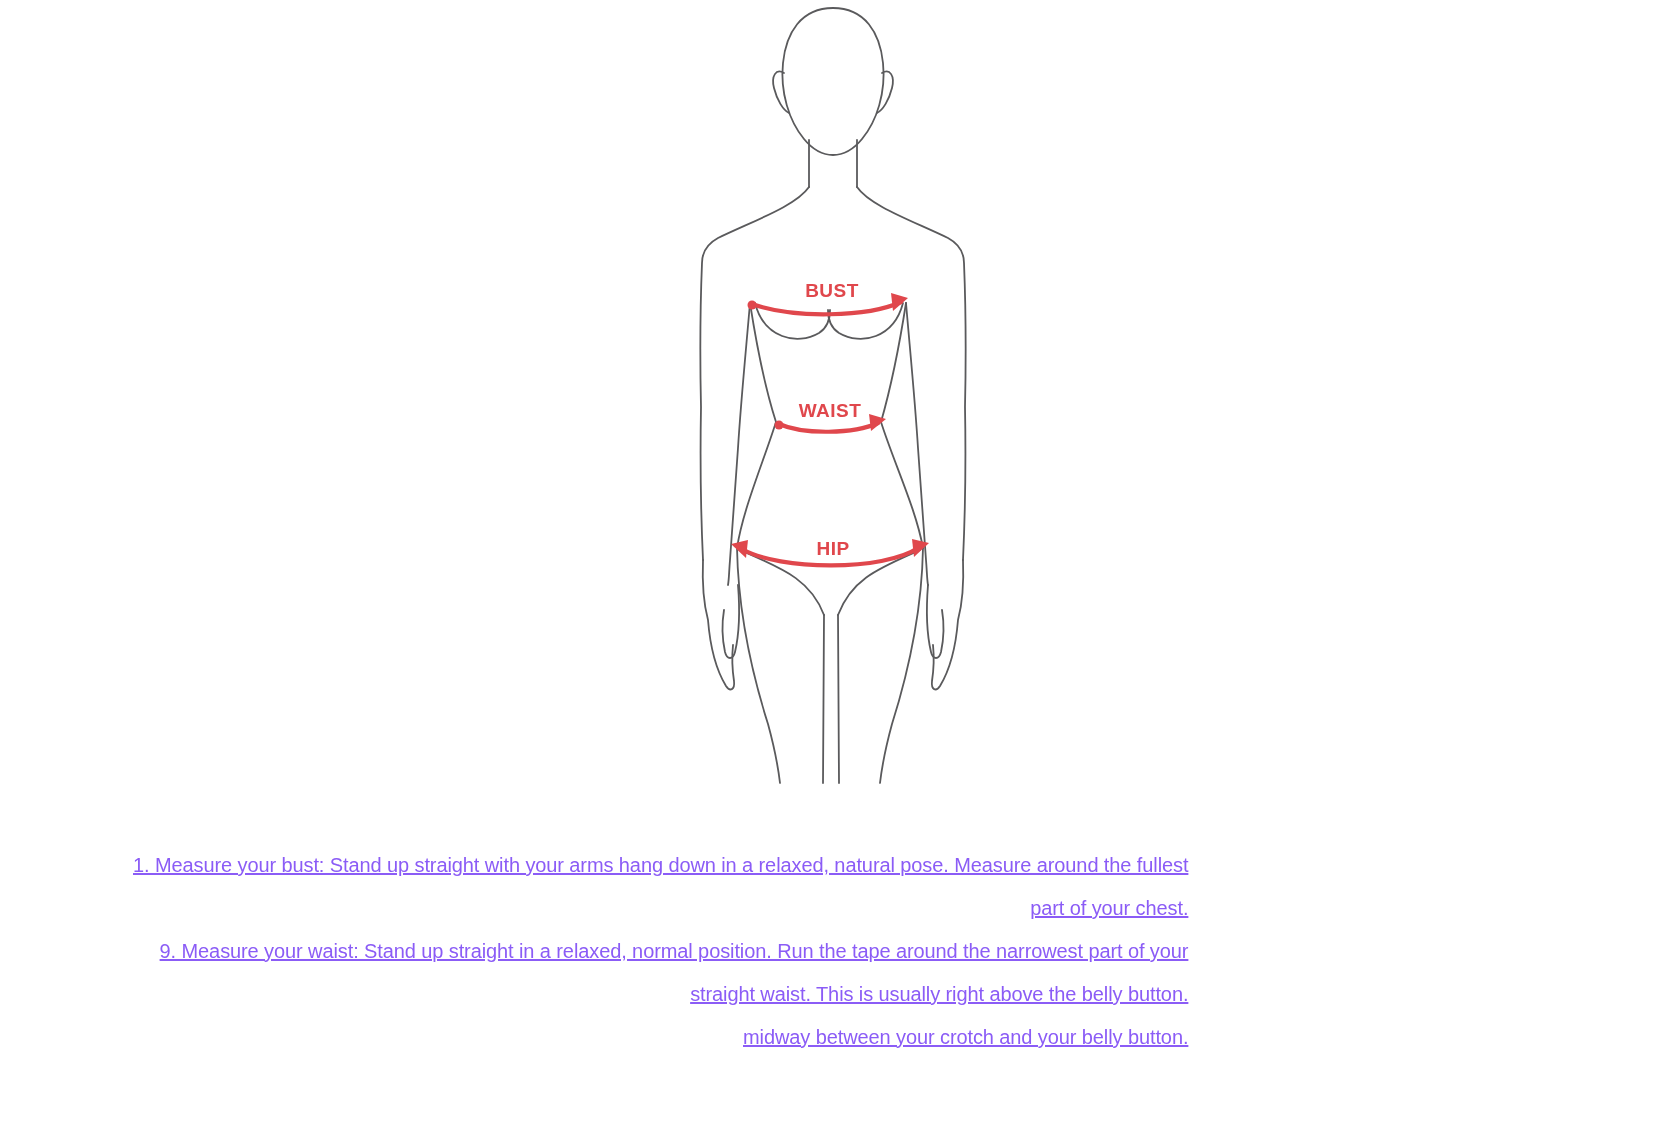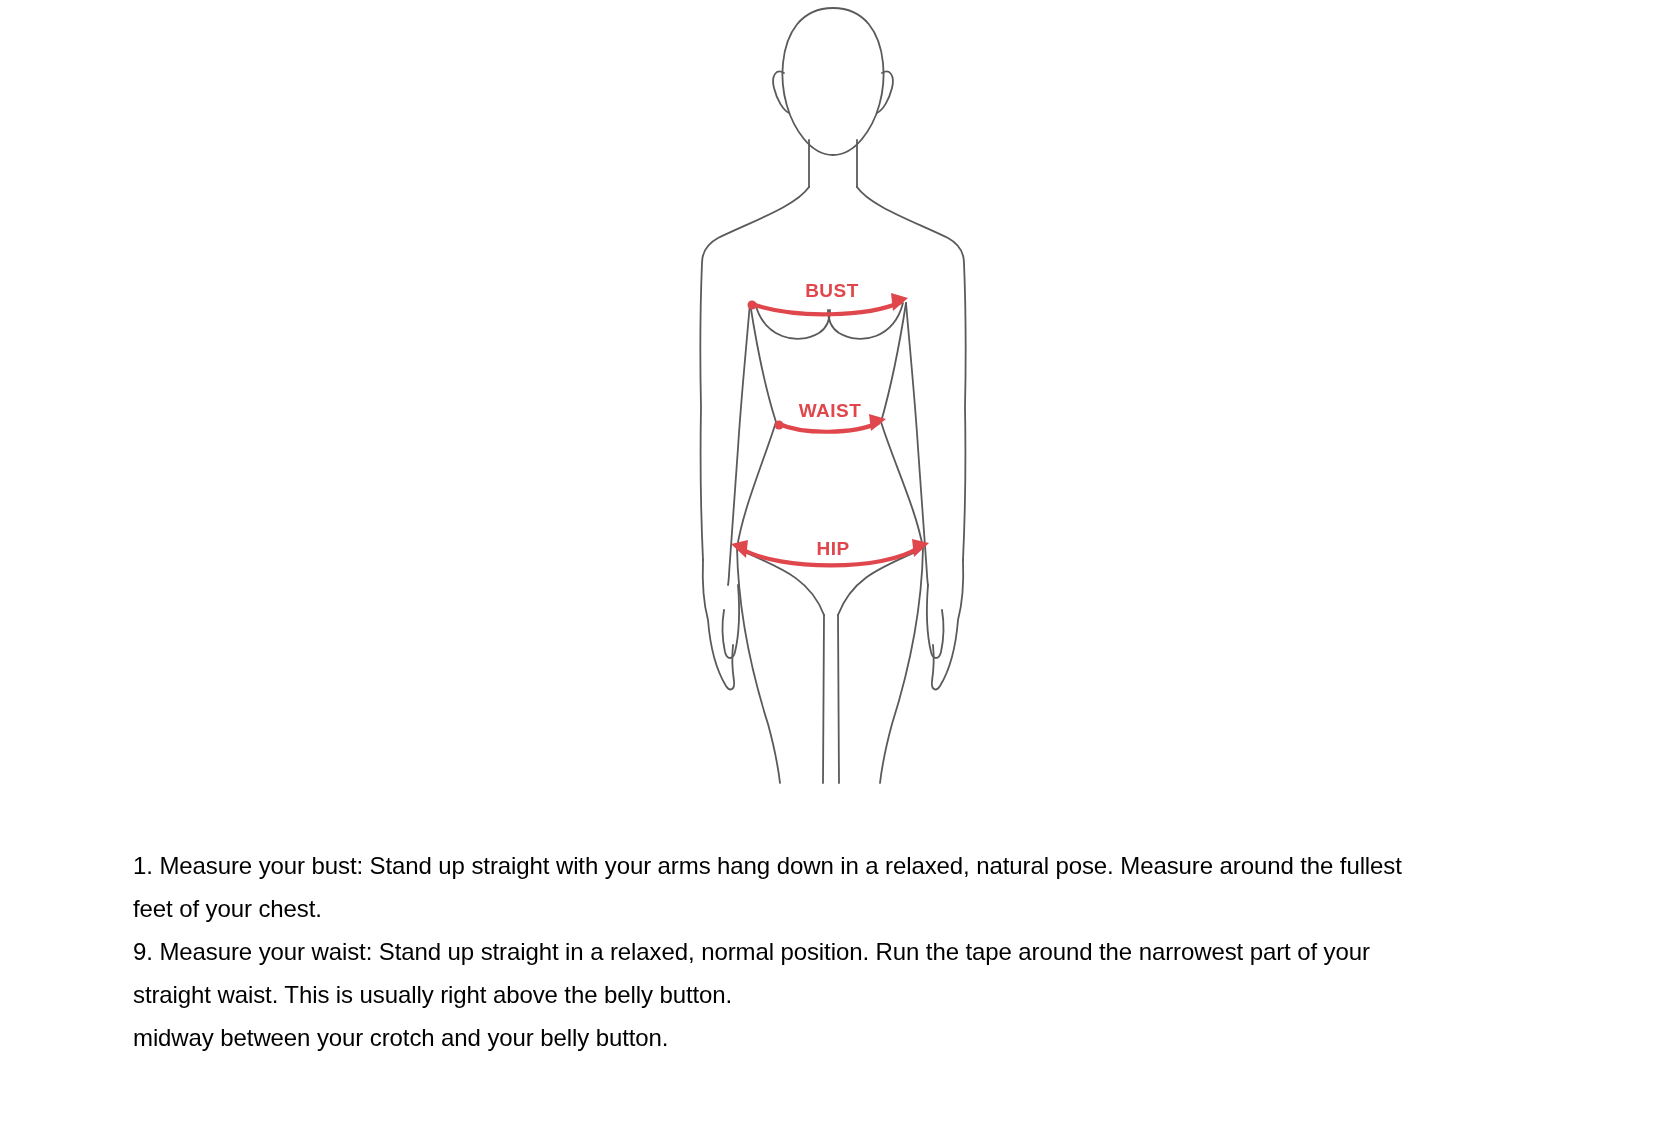--- a/index.html
+++ b/index.html
@@ -1,30 +1,31 @@
 <!DOCTYPE html>
 <html><head>
 <meta charset="utf-8">
 <style>
   html,body{margin:0;padding:0;background:#ffffff;}
   .canvas{
     position:relative;width:1668px;height:1122px;background:#ffffff;overflow:hidden;
     font-family:"Liberation Sans",sans-serif;
+    text-align:right;
   }
   .figure-svg{position:absolute;left:650px;top:0;}
   .outline{fill:none;stroke:#5a5a5c;stroke-width:1.8;stroke-linecap:round;stroke-linejoin:round;}
   .redline{fill:none;stroke:#e0474c;stroke-width:4.2;stroke-linecap:round;}
   .redfill{fill:#e0474c;stroke:none;}
   .measure-label{
     font-family:"Liberation Sans",sans-serif;font-weight:bold;font-size:19px;
     letter-spacing:.5px;fill:#e0474c;
   }
   .instructions{
     position:absolute;left:133px;top:844px;
-    font-size:24px;line-height:43px;color:#000000;letter-spacing:-0.1px;
+    font-size:20px;line-height:43px;color:#8b5cf6;letter-spacing:-0.1px;text-decoration:underline;
   }
   .instruction-line{white-space:nowrap;}
 </style>
 </head>
 <body>
 
 <div class="canvas">
 
   <svg class="figure-svg" width="370" height="790" viewBox="650 0 370 790">
 
@@ -68,19 +69,19 @@
       <polygon class="redfill" points="929,543 912,539 914,557"></polygon>
     </g>
 
     <text class="measure-label" x="832" y="297" text-anchor="middle" fill="#e0474c">BUST</text>
     <text class="measure-label" x="830" y="417" text-anchor="middle" fill="#e0474c">WAIST</text>
     <text class="measure-label" x="833" y="555" text-anchor="middle" fill="#e0474c">HIP</text>
   </svg>
 
   <div class="instructions">
     <div class="instruction-line">1. Measure your bust: Stand up straight with your arms hang down in a relaxed, natural pose. Measure around the fullest</div>
-    <div class="instruction-line">feet of your chest.</div>
+    <div class="instruction-line">part of your chest.</div>
     <div class="instruction-line">9. Measure your waist: Stand up straight in a relaxed, normal position. Run the tape around the narrowest part of your</div>
     <div class="instruction-line">straight waist. This is usually right above the belly button.</div>
     <div class="instruction-line">midway between your crotch and your belly button.</div>
   </div>
 
 </div>
 
 </body></html>

